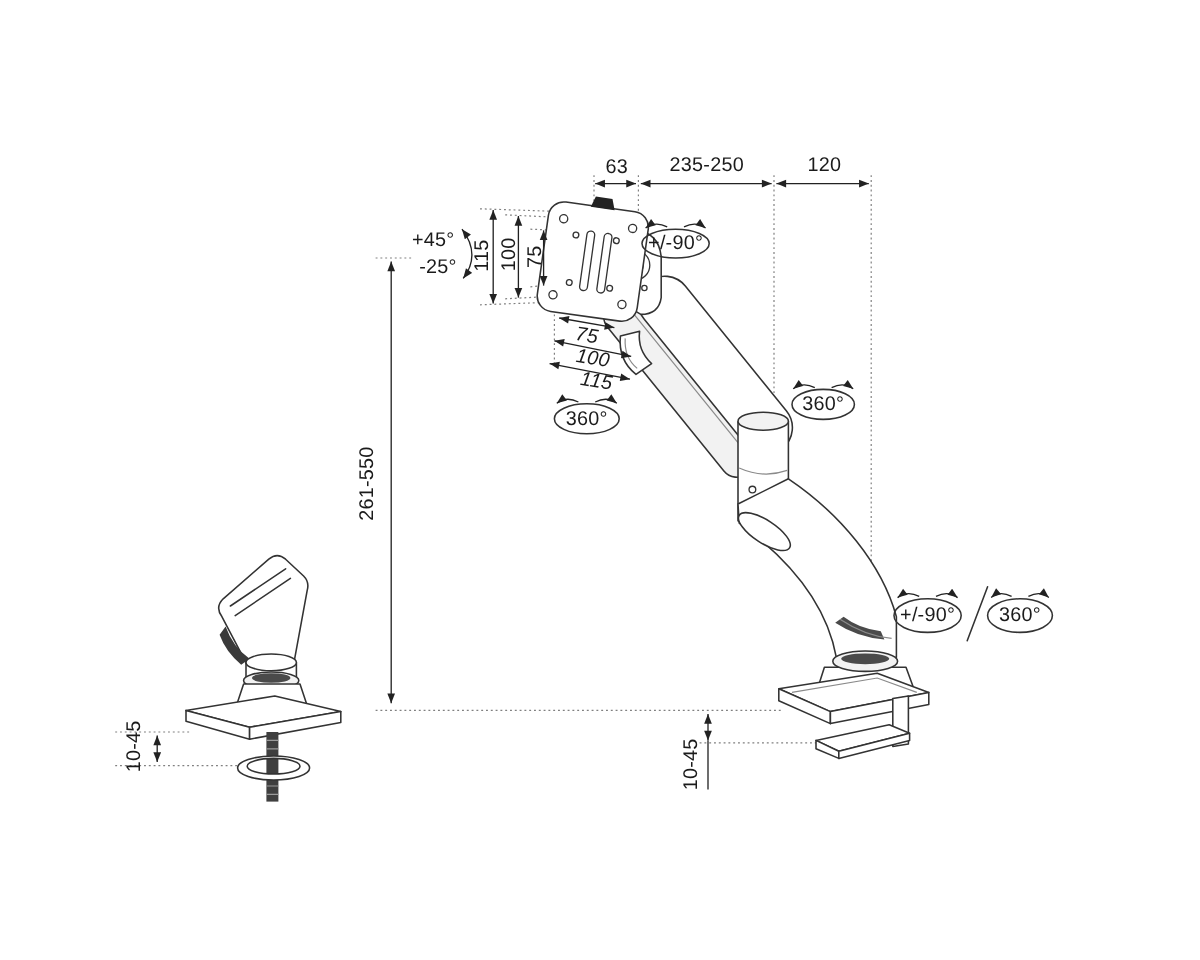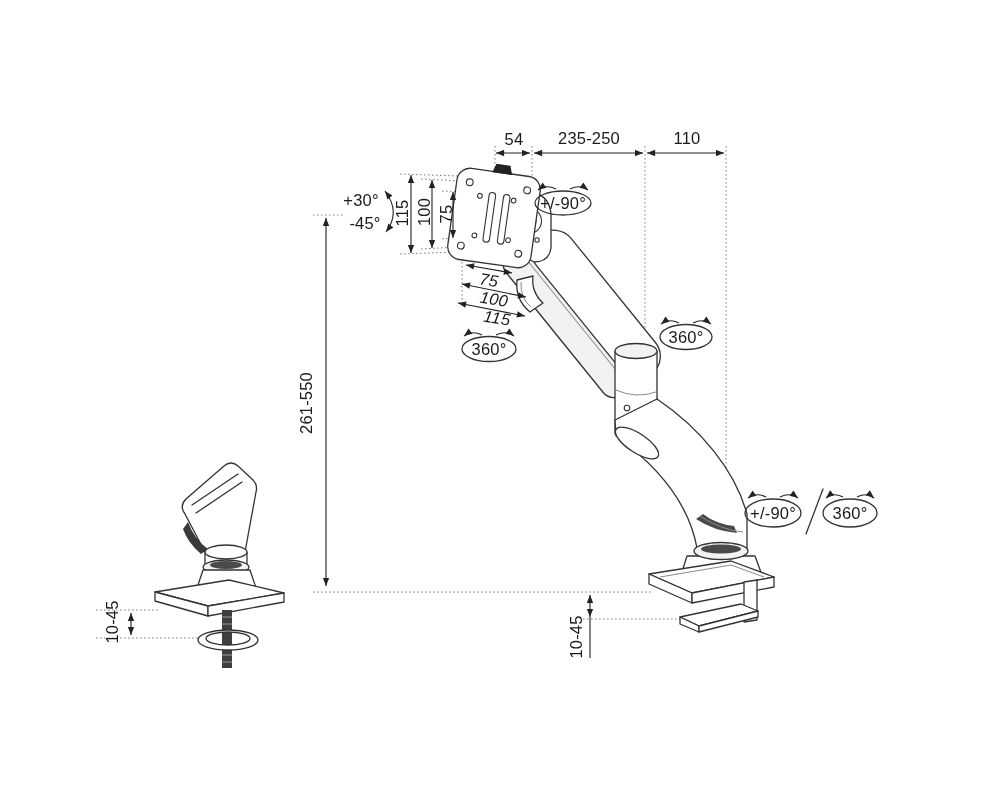--- a/index.html
+++ b/index.html
@@ -171,26 +171,26 @@
     <path class="dim" d="M780,497 Q790,492 798,498" marker-end="url(#ah)"></path>
 
     <line class="ln" x1="806" y1="534" x2="823" y2="489"></line>
 
     <ellipse class="ln" cx="850" cy="513" rx="27" ry="14"></ellipse>
     <path class="dim" d="M843,497 Q833,492 826,498" marker-end="url(#ah)"></path>
     <path class="dim" d="M857,497 Q867,492 874,498" marker-end="url(#ah)"></path>
   </g>
 </svg>
 
-<span class="lbl" style="left:514px; top:139px;">54</span>
+<span class="lbl" style="left:514px; top:139px;">63</span>
 <span class="lbl" style="left:589px; top:138px;">235-250</span>
-<span class="lbl" style="left:687px; top:138px;">110</span>
-
-<span class="lbl" style="left:361px; top:200px;">+30°</span>
-<span class="lbl" style="left:365px; top:223px;">-45°</span>
+<span class="lbl" style="left:687px; top:138px;">120</span>
+
+<span class="lbl" style="left:361px; top:200px;">+45°</span>
+<span class="lbl" style="left:365px; top:223px;">-25°</span>
 <span class="lbl" style="left:563px; top:203px;">+/-90°</span>
 
 <span class="lbl rot" style="left:402px; top:213px;">115</span>
 <span class="lbl rot" style="left:424px; top:212px;">100</span>
 <span class="lbl rot" style="left:446px; top:214px;">75</span>
 
 <span class="lbl slant" style="left:489px; top:280px;">75</span>
 <span class="lbl slant" style="left:494px; top:299px;">100</span>
 <span class="lbl slant" style="left:497px; top:318px;">115</span>
 

